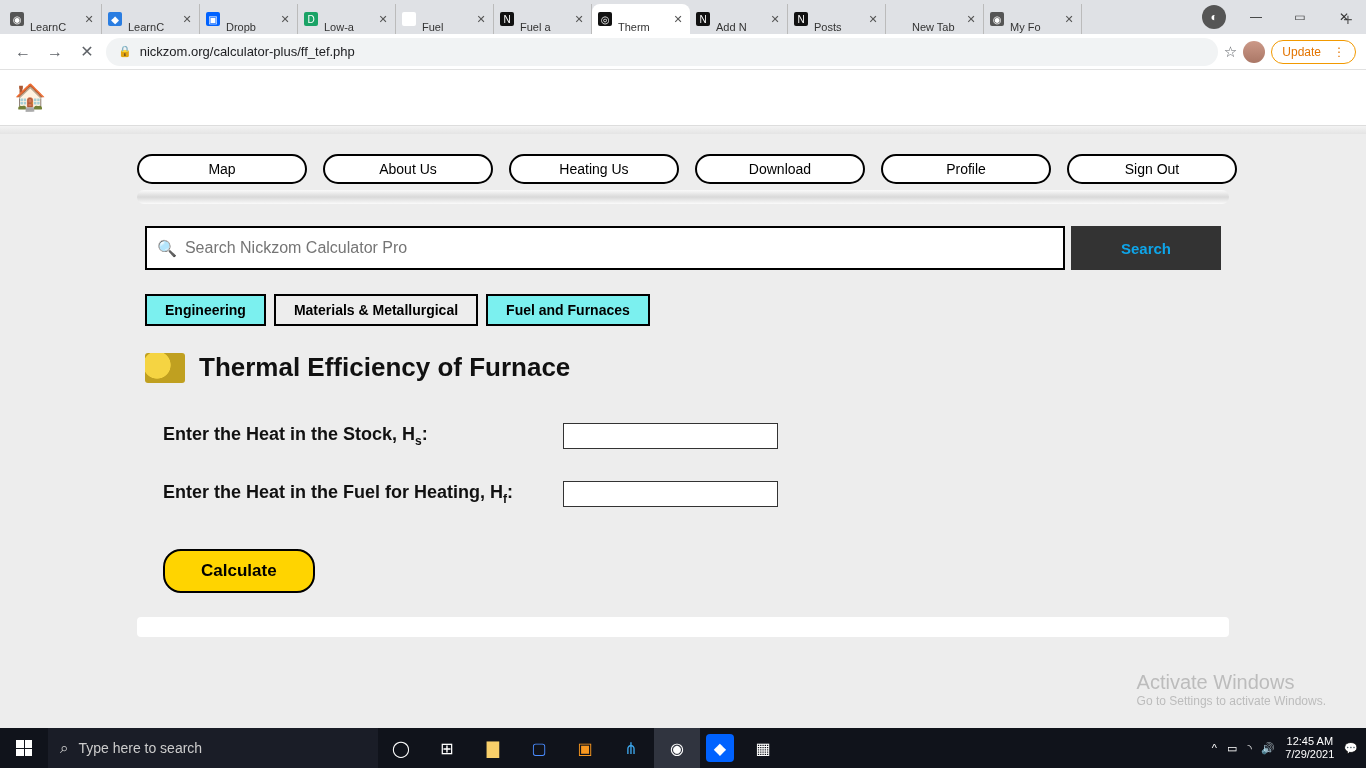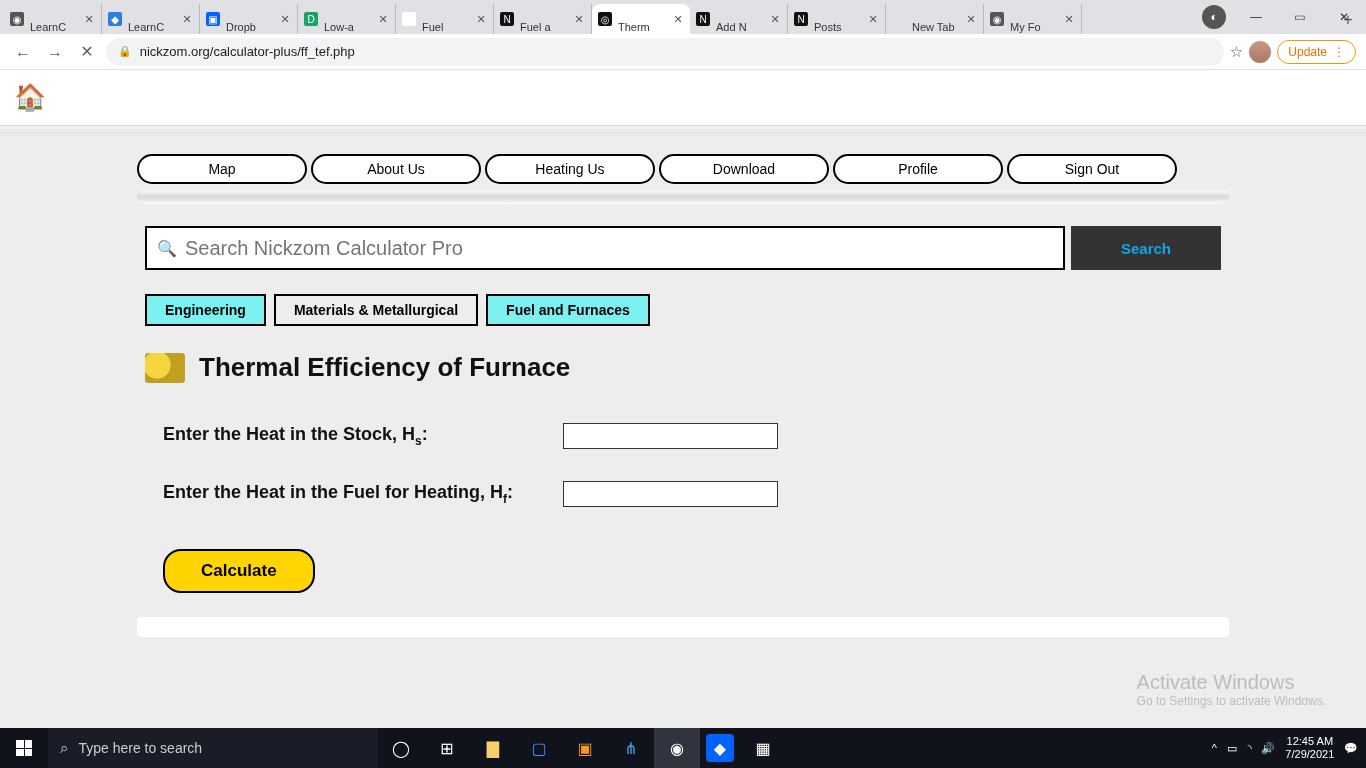--- a/index.html
+++ b/index.html
@@ -16,36 +16,36 @@
     .window-controls { position:absolute; right:0; top:0; height:34px; display:flex;align-items:center;}
     .win-btn { width:44px; height:30px; display:flex;align-items:center;justify-content:center;font-size:12px;color:#333;}
     .incog { width:24px; height:24px; border-radius:50%; background:#555;color:#fff;display:flex;align-items:center;justify-content:center;font-size:12px;margin-right:8px;}
 
     .addr-bar { height: 36px; background: #fff; display:flex; align-items:center; padding: 0 10px; gap:6px; border-bottom:1px solid #e1e1e1;}
     .nav-ico { width:26px;height:26px;display:flex;align-items:center;justify-content:center;color:#5f6368;font-size:16px;}
     .url-box { flex:1; height:28px; background:#f1f3f4; border-radius:14px; display:flex;align-items:center;padding:0 12px;font-size:13px;color:#202124;gap:8px;}
     .lock { font-size:11px; color:#5f6368;}
     .star { font-size:15px;color:#5f6368;}
     .avatar { width:22px;height:22px;border-radius:50%;background:linear-gradient(#c98,#a76);}
-    .update-btn { border:1px solid #f29900; color:#e37400; border-radius:14px; padding:4px 10px; font-size:12px; display:flex;align-items:center;gap:6px;}
+    .update-btn { border:1px solid #f29900; color:#e37400; border-radius:14px; padding:4px 10px; font-size:12px; display:flex;align-items:center;gap:12px;}
 
     
     .page { height: calc(100% - 34px - 36px - 40px); overflow:auto; background:#ededed;}
     .site-header { background:#fff; padding: 12px 14px; border-bottom:1px solid #ddd;}
     .site-title { font-size: 26px; font-weight: 800; display:flex;align-items:center;gap:6px;color:#111;}
     .gradient-strip { height:8px; background: linear-gradient(#f3f3f3,#e4e4e4);}
     
     .content-wrap { max-width:1100px; margin: 0 auto; padding: 20px 0 0;}
-    .nav-row { display:flex; gap:4px; padding: 0 4px 6px;}
+    .nav-row { display:flex; gap:16px; padding: 0 4px 6px;}
     .nav-btn { flex: 0 0 170px; height:30px; border:2px solid #000; border-radius:16px; background:#fff; font-size:14px; font-weight:500; display:flex;align-items:center;justify-content:center;}
     .shelf { height:14px; background:linear-gradient(#fafafa,#d9d9d9,#fafafa); border-radius:7px; margin:0 4px 22px;}
 
     .search-row { display:flex; gap:6px; padding:0 12px 24px;}
     .search-box { flex:1; border:2px solid #000; height:44px; display:flex;align-items:center;padding:0 10px;gap:8px;background:#fff;}
-    .search-box input { border:none;outline:none;font-size:20px;flex:1;color:#0f766e;}
+    .search-box input { border:none;outline:none;font-size:16px;flex:1;color:#0f766e;}
     .search-go { width:150px; background:#333; color:#0ea5e9; font-weight:700; display:flex;align-items:center;justify-content:center;font-size:15px;}
 
     .crumb-row { display:flex; gap:8px; padding:0 12px 18px;}
     .crumb { border:2px solid #000; border-radius:0; padding:6px 18px; font-weight:700; font-size:14px;}
     .crumb.active { background:#7bf0ef;}
     .ff { background:#7bf0ef;}
 
     .page-title-row { display:flex; align-items:center; gap:14px; padding: 8px 12px 40px;}
     .gear-img { width:40px;height:30px; background: radial-gradient(circle at 30% 40%, #f5d442 40%, #c0a020 42%) , #d8d070; border-radius:3px;}
     .page-title { font-size:26px; font-weight:800; color:#111;}

